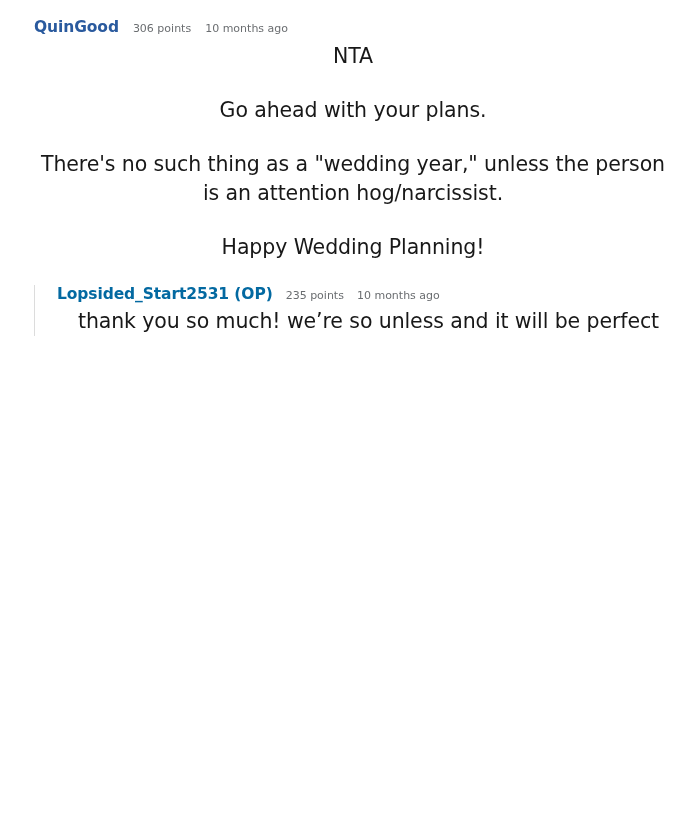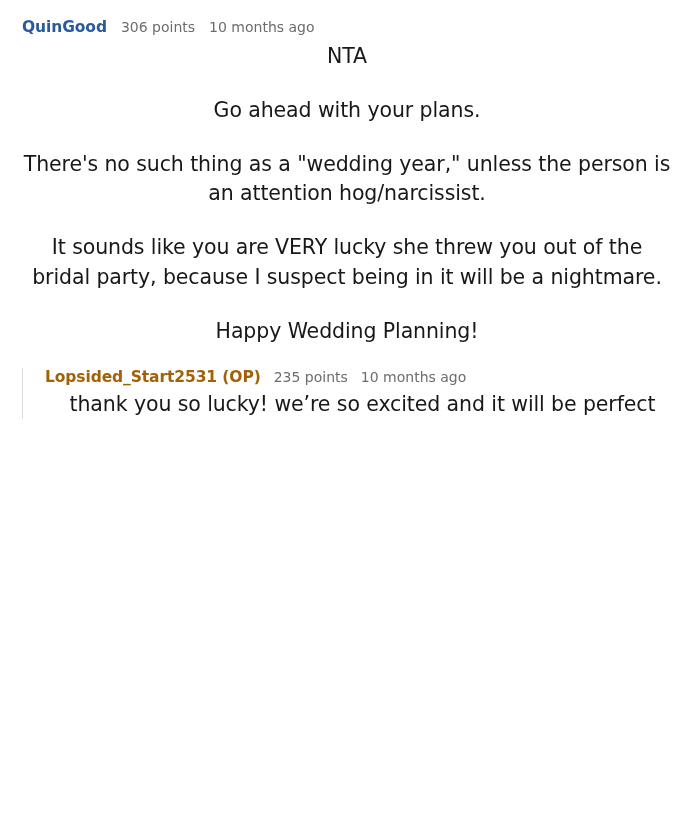--- a/index.html
+++ b/index.html
@@ -10,39 +10,39 @@
   body {
     width: 700px;
     height: 814px;
     font-family: "DejaVu Sans", "Liberation Sans", sans-serif;
     color: #1a1a1b;
     overflow: hidden;
   }
   .thread {
     box-sizing: border-box;
     width: 700px;
-    padding: 18px 20px 0 22px;
+    padding: 18px 20px 0 34px;
   }
   .comment-header {
     display: flex;
     align-items: baseline;
     gap: 14px;
     margin-bottom: 6px;
   }
   .author {
     font-size: 15.5px;
     font-weight: bold;
     color: #2a5a9e;
     letter-spacing: -0.1px;
   }
   .author.op {
-    color: #a16207;
+    color: #0369a1;
   }
   .meta {
-    font-size: 14px;
+    font-size: 11px;
     color: #6a6d70;
   }
   .body-text {
     font-size: 20.5px;
     line-height: 1.42;
     color: #181818;
     letter-spacing: -0.1px;
   }
   .body-text p {
     margin: 0 0 25px 0;
@@ -79,29 +79,28 @@
     <div class="comment-header">
       <span class="author">QuinGood</span>
       <span class="meta">306 points</span>
       <span class="meta">10 months ago</span>
     </div>
 
     <div class="body-text root-body">
       <p>NTA</p>
       <p>Go ahead with your plans.</p>
       <p>There's no such thing as a "wedding year," unless the person is an attention hog/narcissist.</p>
-      <p>It sounds like you are VERY lucky she threw you out of the bridal party, because I suspect being in it will be a nightmare.</p>
       <p>Happy Wedding Planning!</p>
     </div>
 
     <div class="reply">
       <div class="comment-header">
         <span class="author op">Lopsided_Start2531 (OP)</span>
         <span class="meta">235 points</span>
         <span class="meta">10 months ago</span>
       </div>
       <div class="body-text">
-        <p>thank you so lucky! we’re so excited and it will be perfect</p>
+        <p>thank you so much! we’re so unless and it will be perfect</p>
       </div>
     </div>
 
   </div>
 </div>
 
 </body></html>

